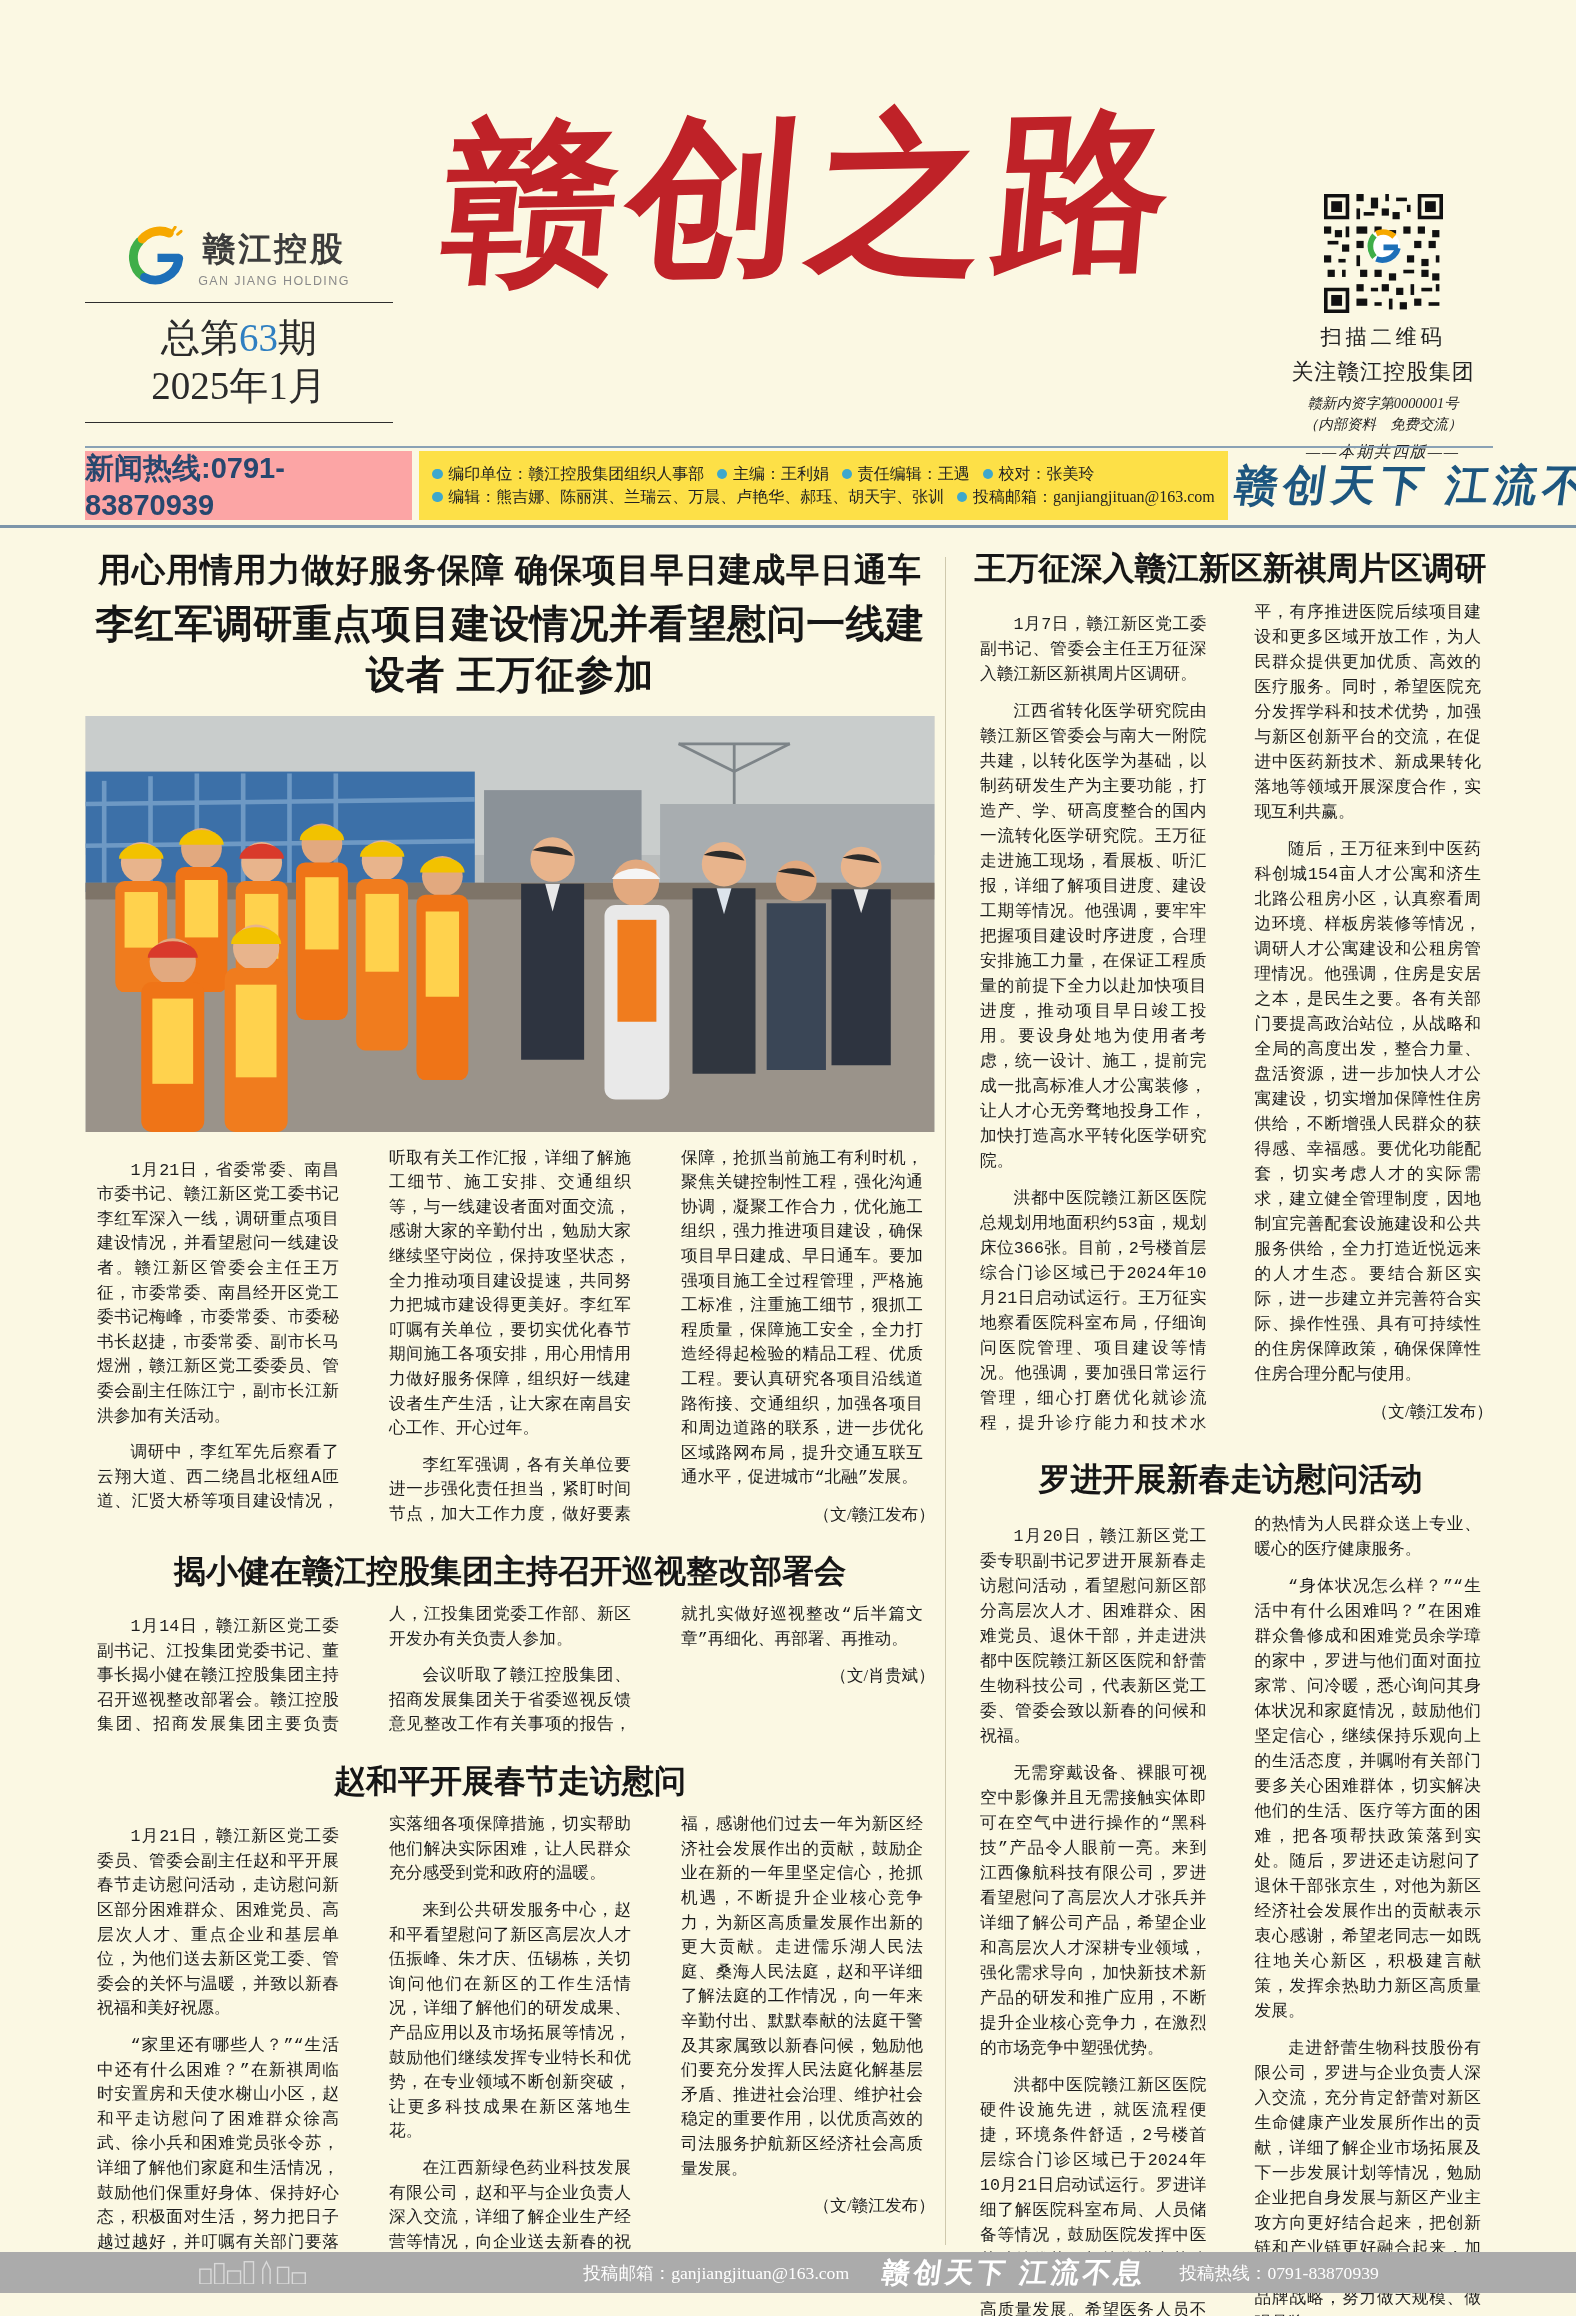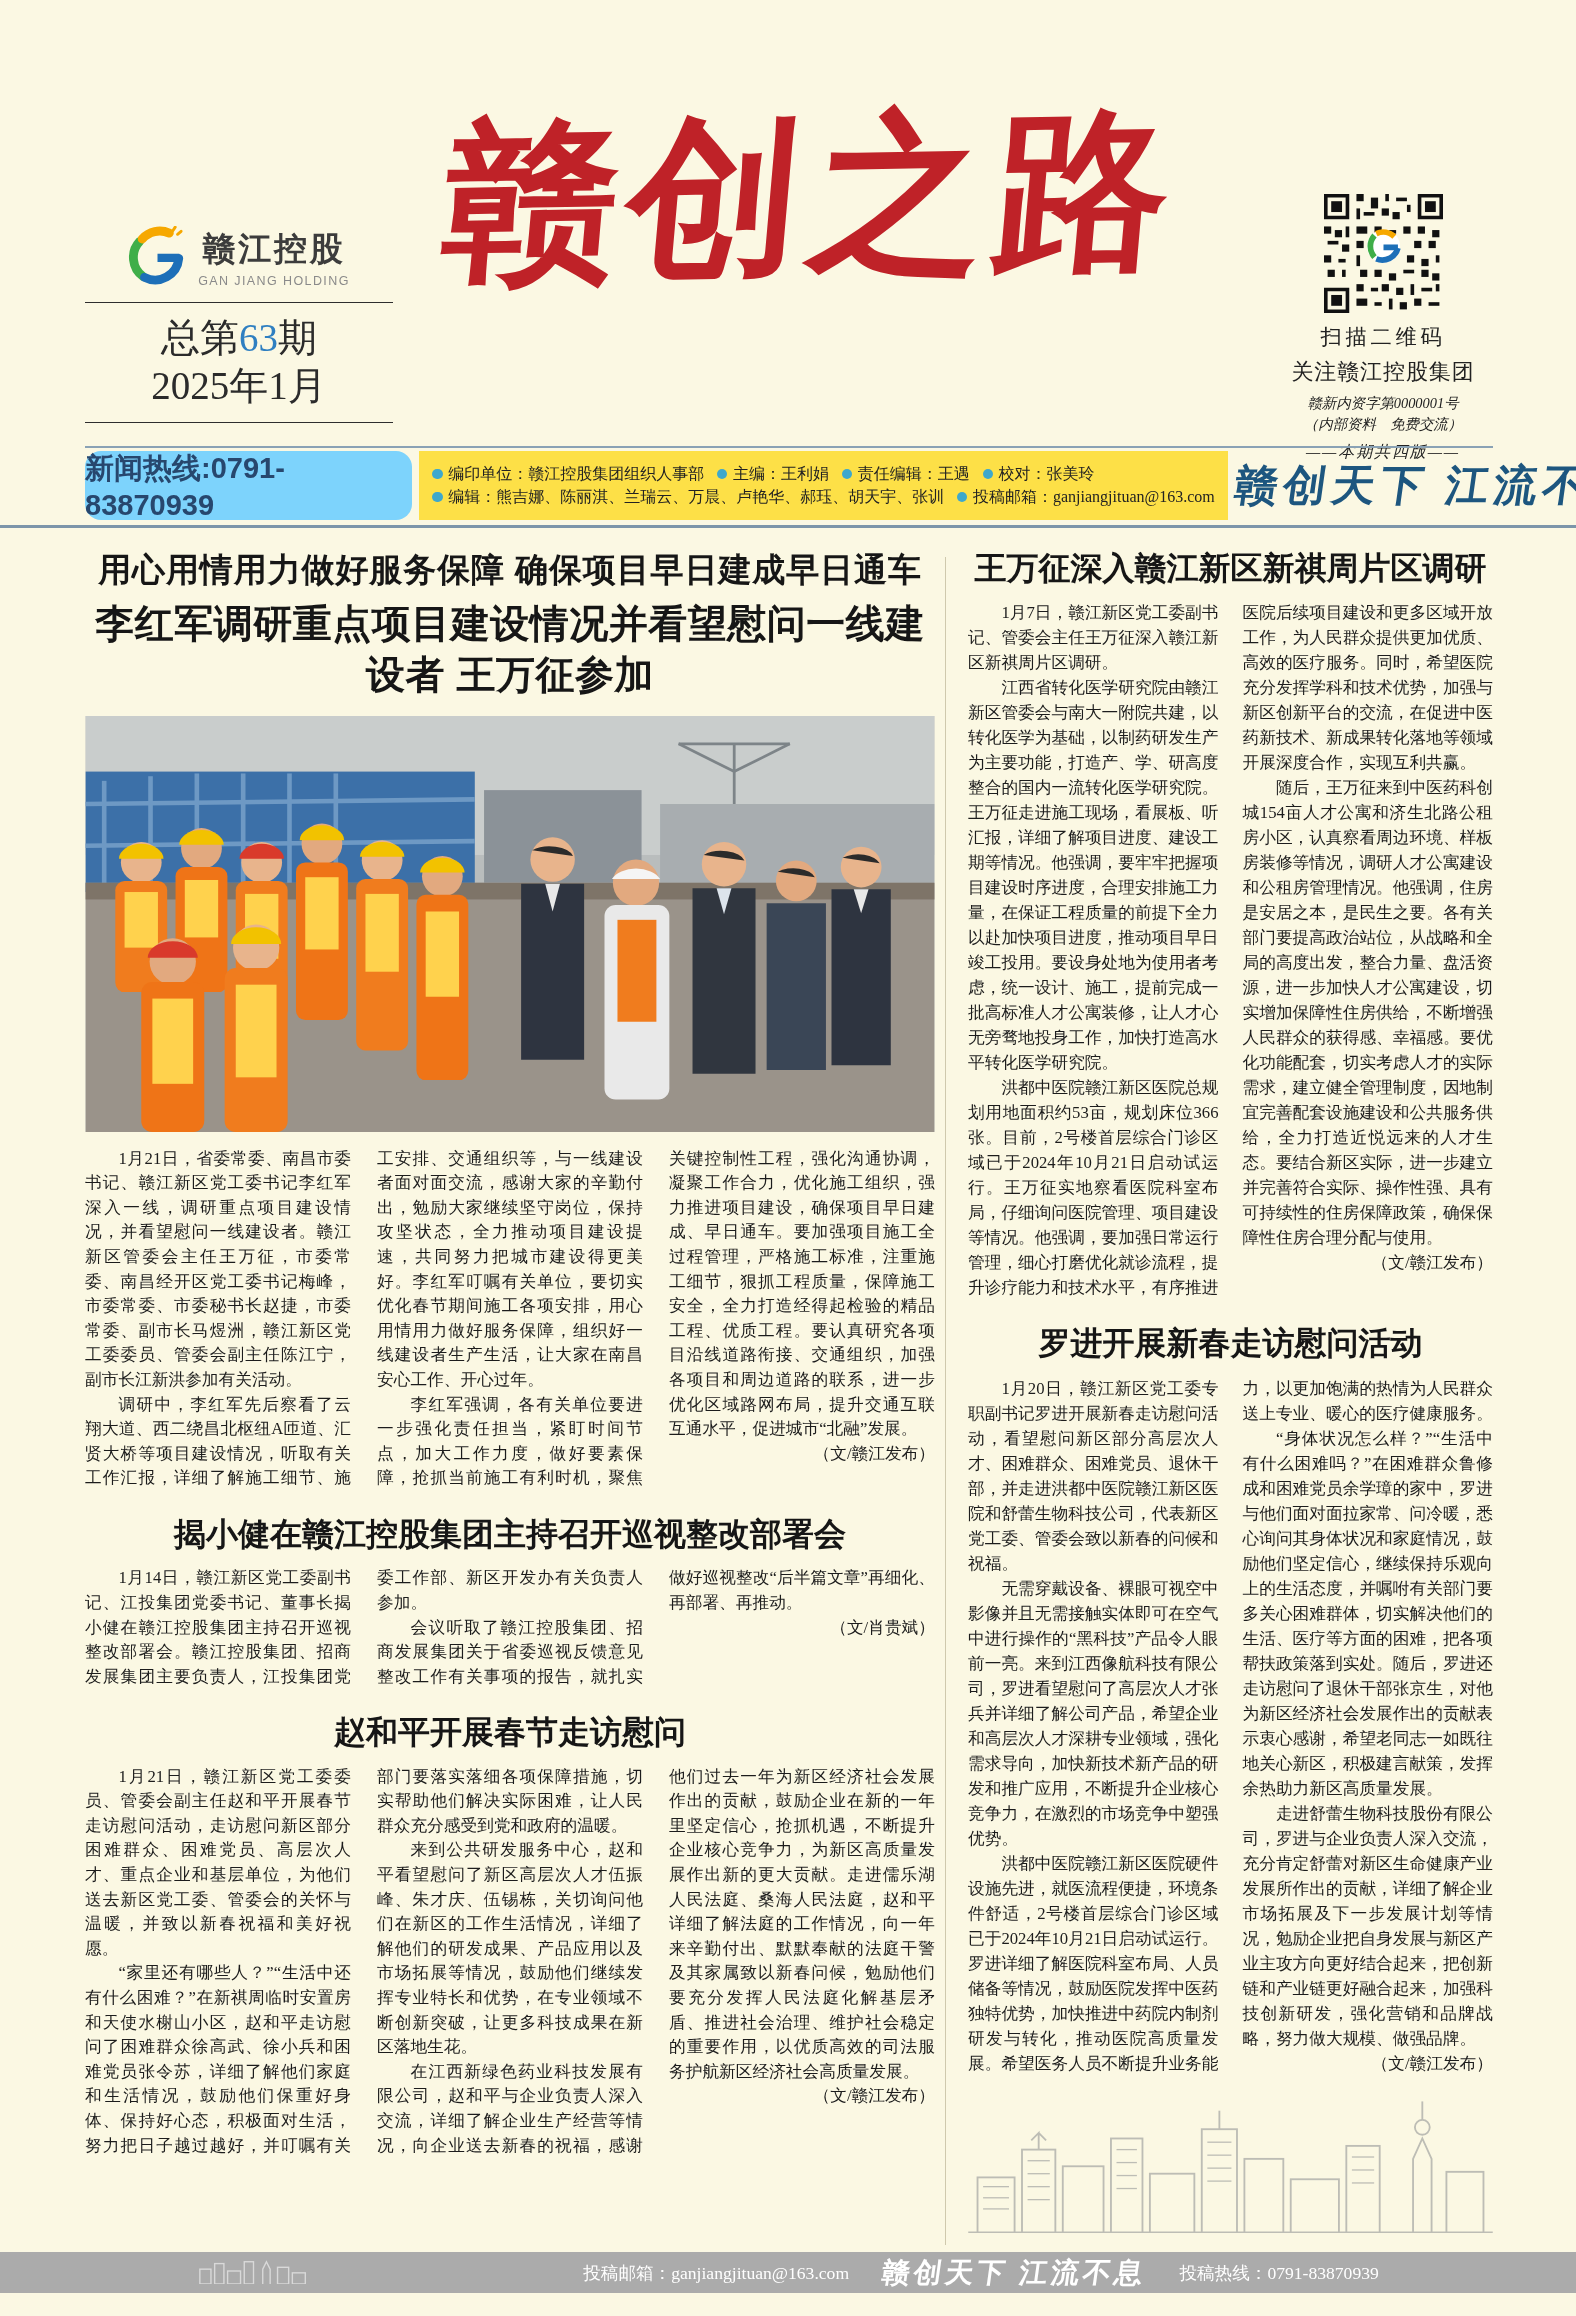--- a/index.html
+++ b/index.html
@@ -22,22 +22,22 @@
   .qrbox svg{display:block;margin:0 auto;}
   .qr-l1{font-size:21.3px;margin-top:9.3px;letter-spacing:3.7px;}
   .qr-l2{font-size:22px;margin-top:5.6px;letter-spacing:0.9px;}
   .qr-l3{font-size:14.4px;margin-top:7.4px;font-style:italic;}
   .qr-l4{font-size:14.4px;margin-top:1.9px;font-style:italic;}
   .qr-l5{font-size:16px;margin-top:7.4px;font-style:italic;letter-spacing:1.9px;}
 
   
   .topline{position:absolute;left:85px;top:446px;width:1408px;height:1.9px;background:#8aa2b5;}
   .infobar{position:absolute;left:85px;top:451px;width:1408px;height:69px;display:flex;gap:7.4px;}
-  .hotline{background:#7dd3fc;flex:0 0 327px;display:flex;align-items:center;justify-content:center;
-           font-family:"Liberation Sans",sans-serif;font-weight:bold;font-size:29px;color:#27476e;border-radius:16px;}
+  .hotline{background:#fca5a5;flex:0 0 327px;display:flex;align-items:center;justify-content:center;
+           font-family:"Liberation Sans",sans-serif;font-weight:bold;font-size:29px;color:#27476e;}
   .edit-info{background:#fde047;flex:0 0 688px;padding:7.4px 13px;display:flex;flex-direction:column;justify-content:center;gap:2px;}
   .ib-row{font-size:16px;color:#222;white-space:nowrap;display:flex;align-items:center;gap:13px;}
   .ib-item{display:flex;align-items:center;gap:5.6px;}
   .ib-item .dot{width:10.2px;height:10.2px;border-radius:50%;background:#3ea8cc;flex:0 0 auto;}
   .slogan-top{flex:1;display:flex;align-items:center;justify-content:center;
               font-weight:900;font-size:43px;color:#1d567f;letter-spacing:5.6px;
               transform:skewX(-8deg);white-space:nowrap;}
   .botline{position:absolute;left:0;top:525px;width:1577px;height:2.8px;background:#7c95a9;}
 
   
@@ -49,21 +49,21 @@
   .headline1 .l1{font-size:33px;line-height:1.25;letter-spacing:0.9px;}
   .headline1 .l2{font-size:39px;line-height:1.3;margin-top:9px;letter-spacing:0.5px;}
   .h2{font-family:"Liberation Sans",sans-serif;font-weight:bold;text-align:center;color:#161616;
       font-size:32px;line-height:1.2;margin:24px 0 13px 0;}
   .h2.first{margin-top:0;}
 
   .photo{margin-top:15px;}
 
   .cols3{column-count:3;column-gap:26px;text-align:justify;font-size:16.7px;line-height:24.6px;margin-top:11px;}
   .cols2{column-count:2;column-gap:24px;text-align:justify;font-size:16.7px;line-height:25px;}
-  .para{margin:0;text-indent:2em;}
+  .para{margin:12px;text-indent:2em;font-family:Liberation Mono, monospace;}
   .byline{margin:0;text-align:right;}
 
   .skyline{margin-top:18.6px;}
 
   
   .footbar{position:absolute;left:0;top:2252px;width:1577px;height:41px;background:#ABABAB;
            display:flex;align-items:center;justify-content:center;gap:33px;color:#fff;
            transform:none;}
   .footbar .fb-email{font-size:17.6px;margin-left:241px;}
   .footbar .fb-slogan{font-weight:900;font-size:28px;letter-spacing:3.7px;transform:skewX(-8deg);white-space:nowrap;}

